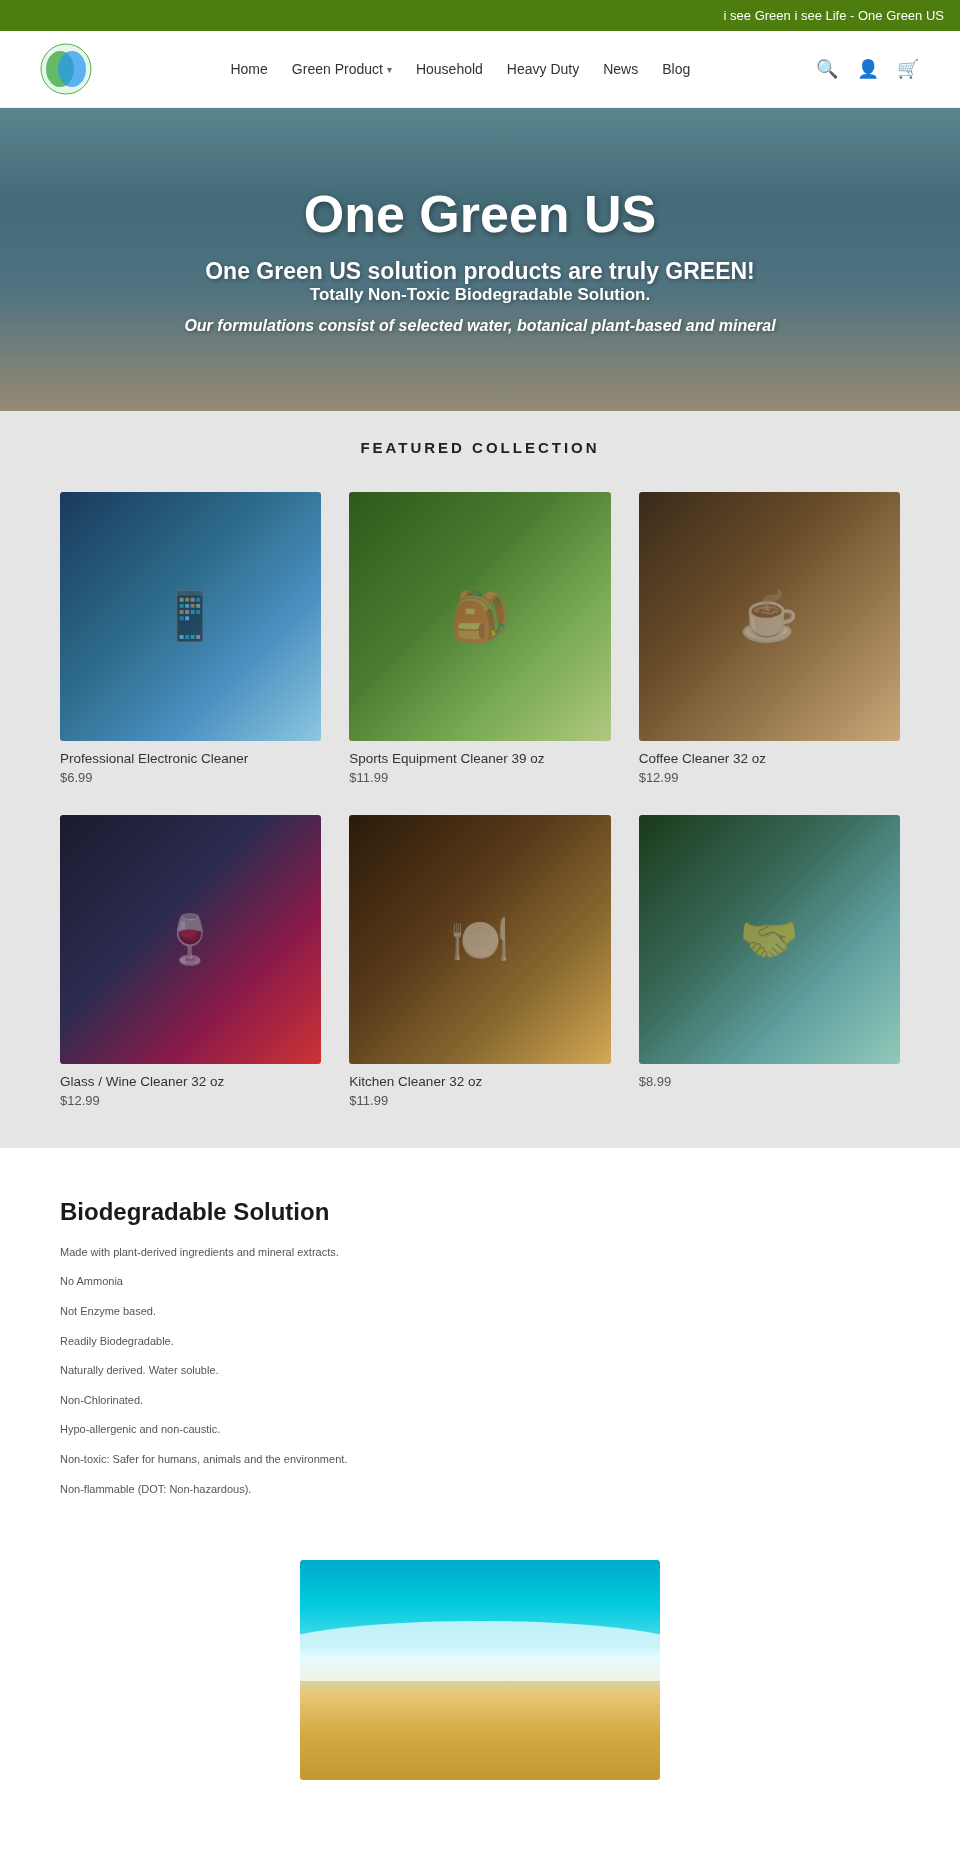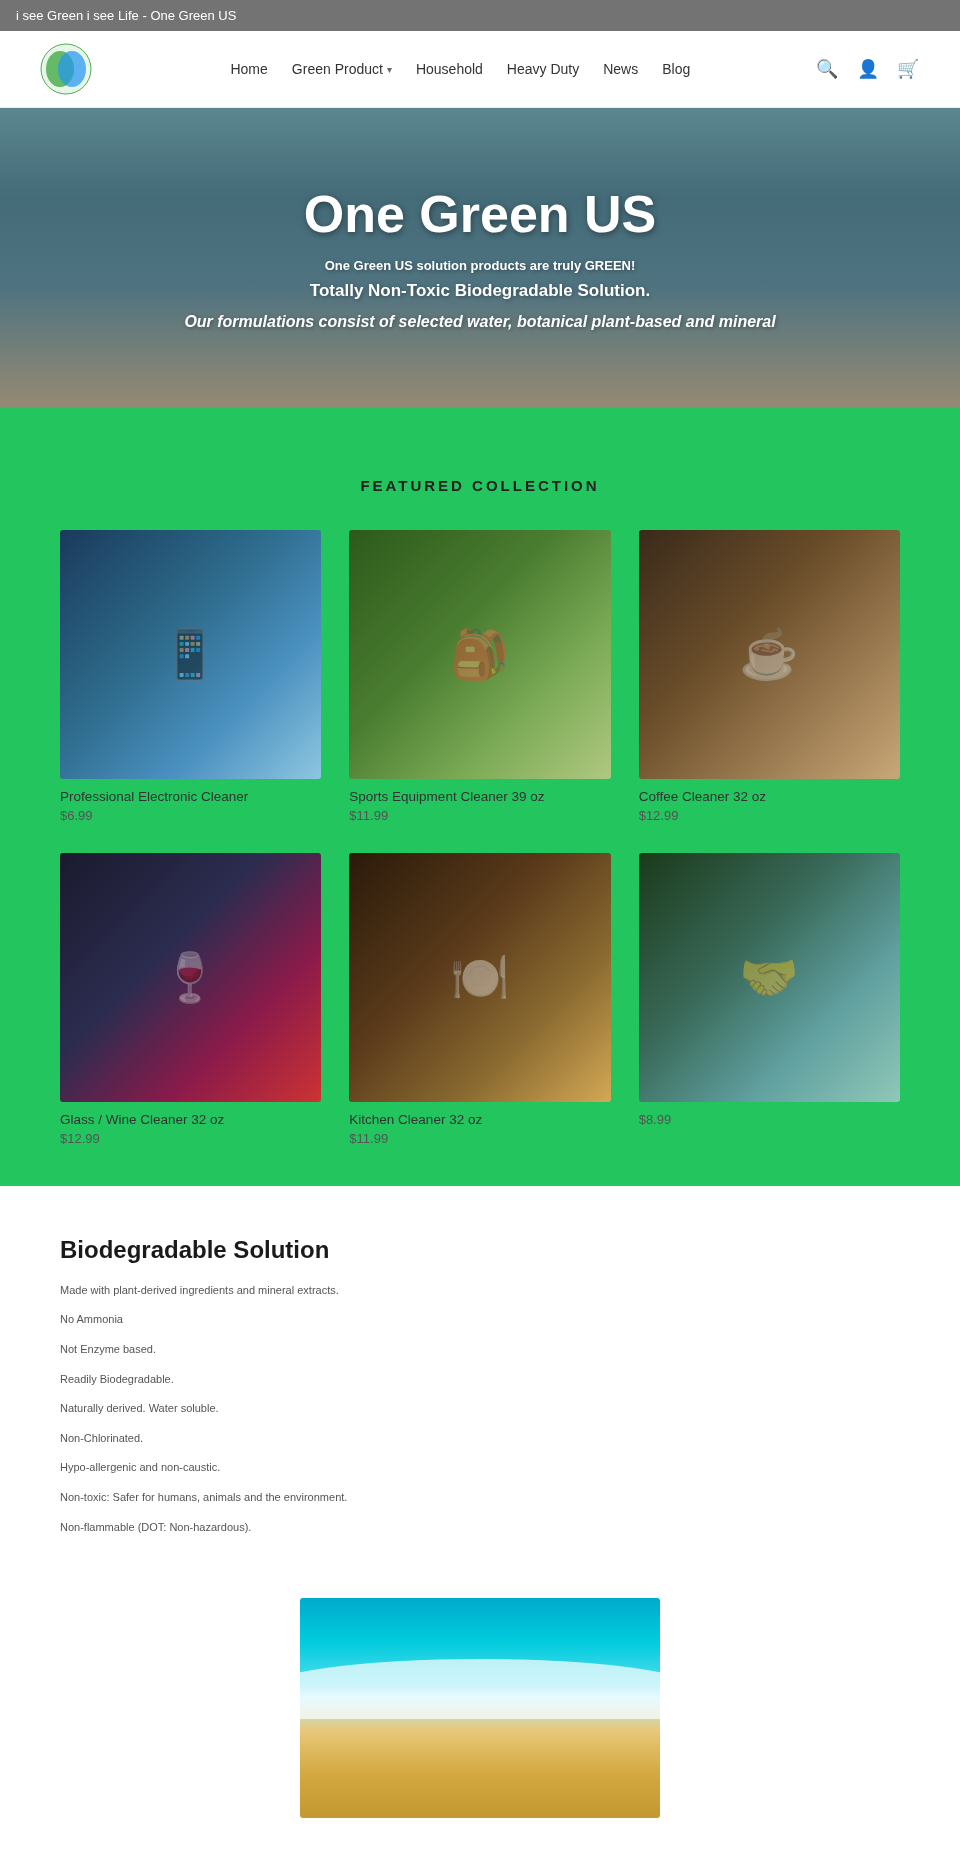--- a/index.html
+++ b/index.html
@@ -1,22 +1,22 @@
 <!DOCTYPE html>
 <html><head>
   <meta charset="utf-8">
   <style>
     * { margin: 0; padding: 0; box-sizing: border-box; }
     body { font-family: Arial, Helvetica, sans-serif; color: #333; background: #fff; }
 
     
     #top-banner {
-      background: #737373;
-      color: #fff;
-      text-align: left;
+      background: #4d7c0f;
+      color: #fff;
+      text-align: right;
       padding: 8px 16px;
       font-size: 13px;
       font-weight: 500;
     }
 
     
     #header {
       display: flex;
       align-items: center;
       justify-content: space-between;
@@ -87,45 +87,45 @@
       max-width: 680px;
     }
     #hero-title {
       font-size: 52px;
       font-weight: 800;
       color: #fff;
       text-shadow: 1px 2px 6px rgba(0,0,0,0.4);
       margin-bottom: 14px;
     }
     #hero-sub1 {
-      font-size: 13px;
+      font-size: 23px;
       font-weight: 700;
       color: #fff;
       text-shadow: 1px 1px 4px rgba(0,0,0,0.4);
-      margin-bottom: 8px;
+      margin-bottom: 0;
     }
     #hero-sub2 {
       font-size: 17px;
       font-weight: 700;
       color: #fff;
       text-shadow: 1px 1px 4px rgba(0,0,0,0.4);
       margin-bottom: 12px;
     }
     #hero-sub3 {
       font-size: 16px;
       font-weight: 600;
       color: #fff;
       text-shadow: 1px 1px 4px rgba(0,0,0,0.4);
       font-style: italic;
     }
 
     
     #featured {
-      padding: 70px 60px 40px;
-      background: #22c55e;
+      padding: 28px 60px 40px;
+      background: #e5e5e5;
     }
     #featured-title {
       text-align: center;
       font-size: 15px;
       font-weight: 700;
       letter-spacing: 3px;
       text-transform: uppercase;
       margin-bottom: 36px;
       color: #222;
     }

